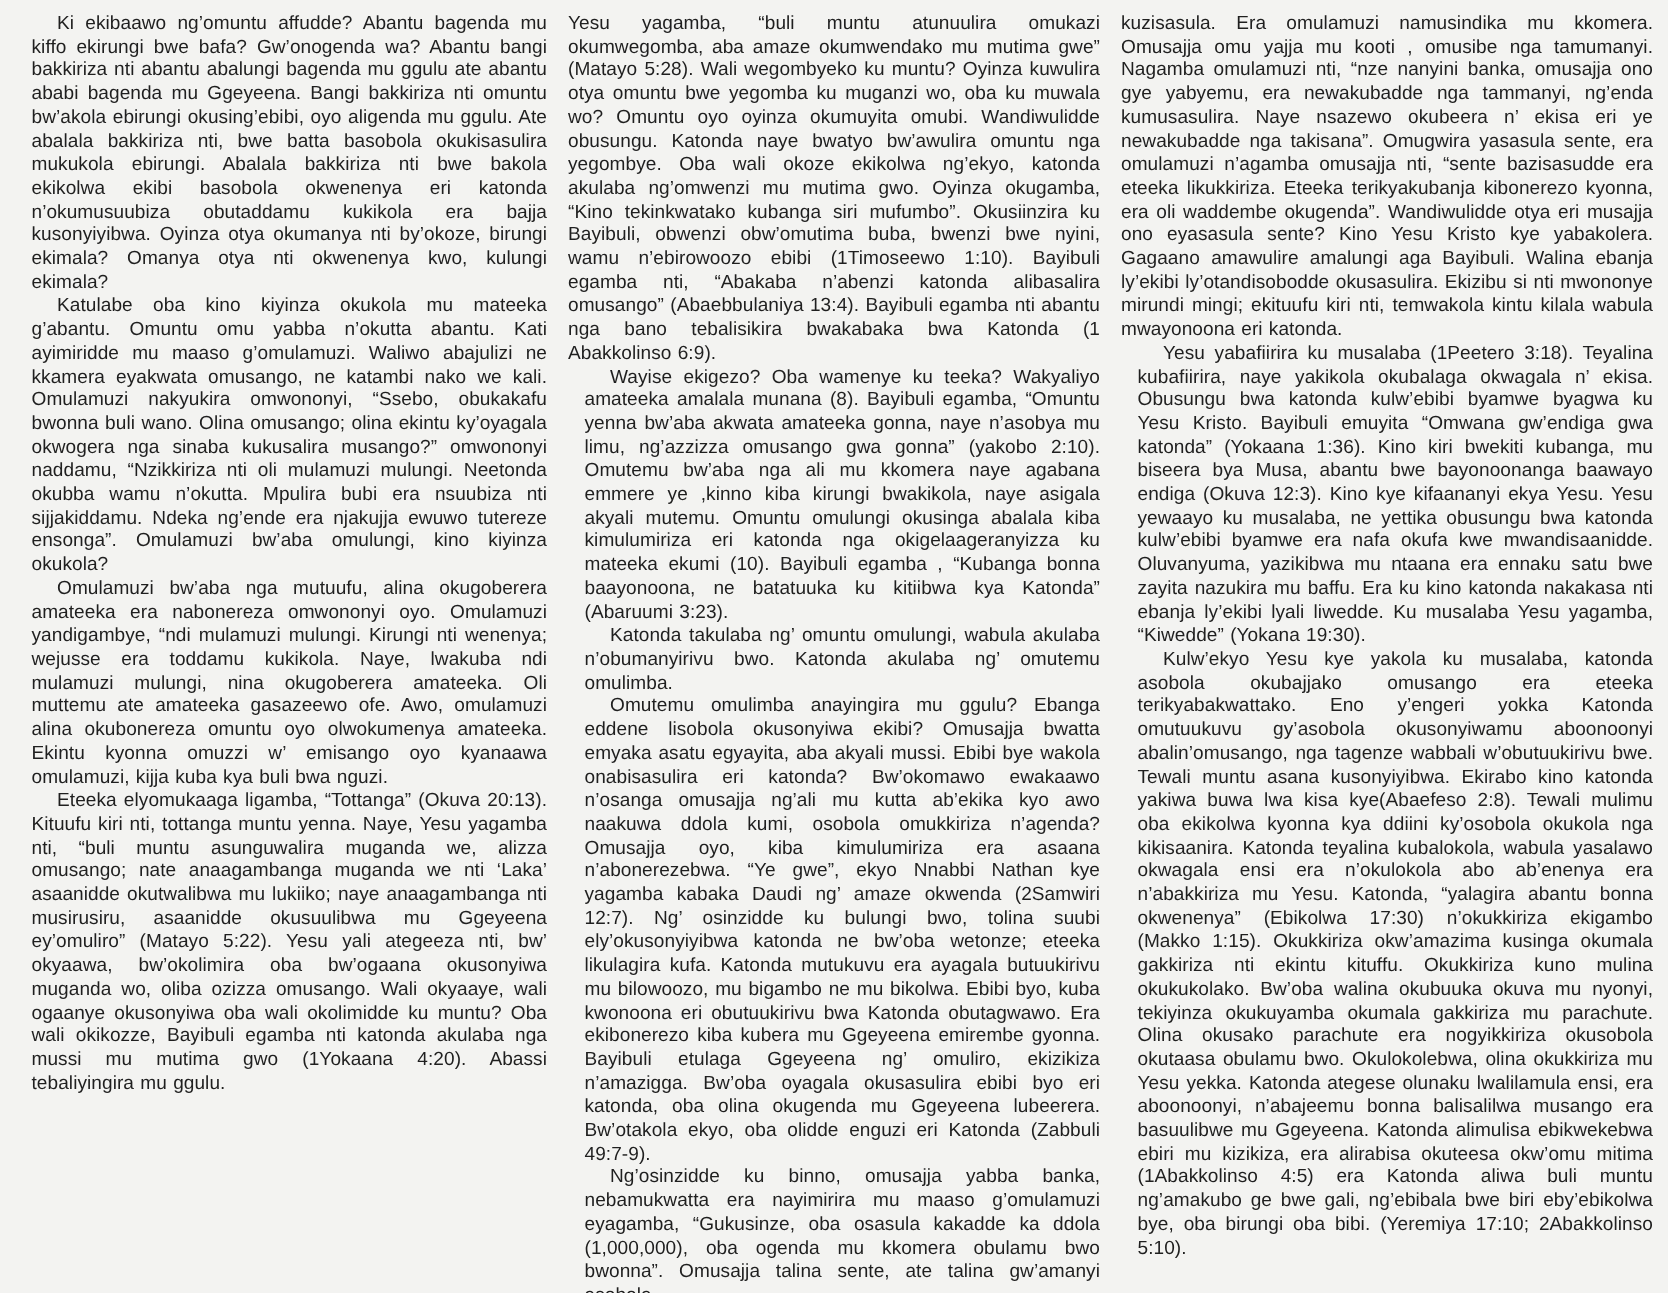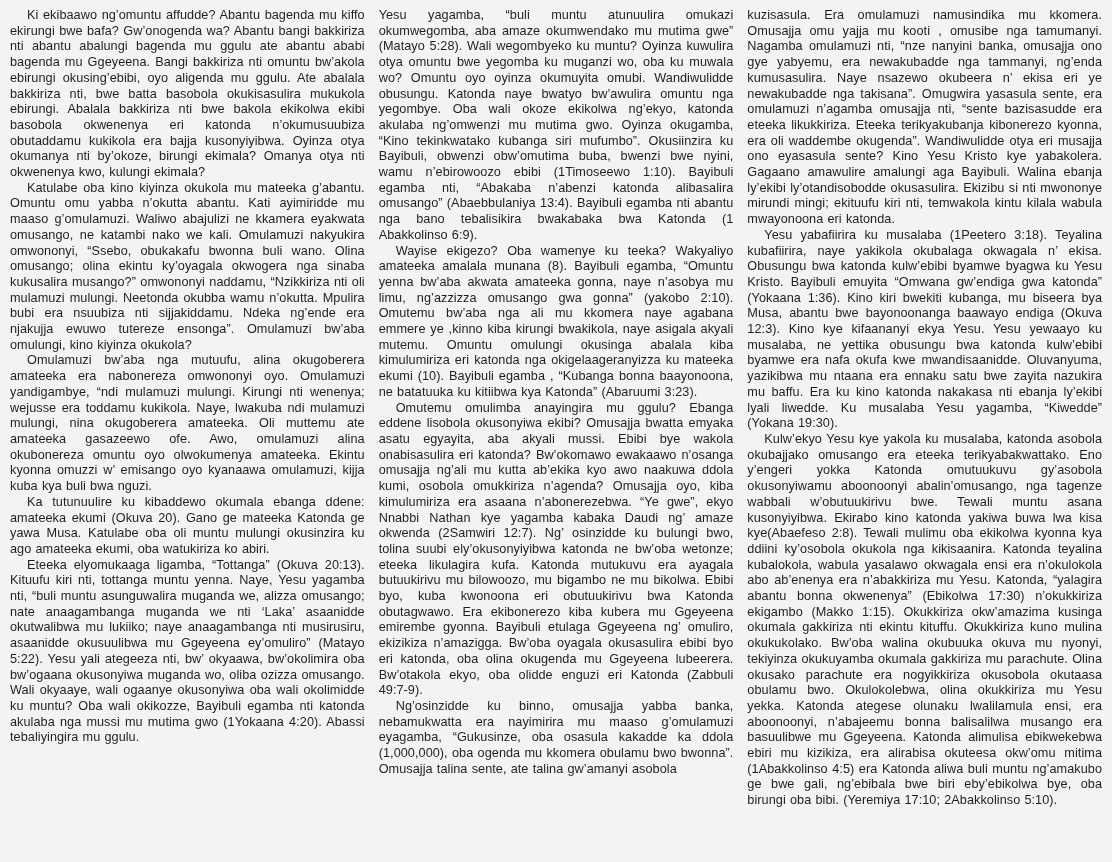--- a/index.html
+++ b/index.html
@@ -30,36 +30,37 @@
     font-size: 12.7px;
     line-height: 15.7px;
     letter-spacing: 0.05px;
     word-spacing: 0.6px;
   }
   .col p {
     margin: 0;
   }
   .col p.indent {
     text-indent: 17px;
+    margin-left: 11px;
   }
 </style>
 </head>
 <body>
 
 <div class="page">
   <div class="col">
       <p class="indent">Ki ekibaawo ng’omuntu affudde? Abantu bagenda mu kiffo ekirungi bwe bafa? Gw’onogenda wa? Abantu bangi bakkiriza nti abantu abalungi bagenda mu ggulu ate abantu ababi bagenda mu Ggeyeena. Bangi bakkiriza nti omuntu bw’akola ebirungi okusing’ebibi, oyo aligenda mu ggulu. Ate abalala bakkiriza nti, bwe batta basobola okukisasulira mukukola ebirungi. Abalala bakkiriza nti bwe bakola ekikolwa ekibi basobola okwenenya eri katonda n’okumusuubiza obutaddamu kukikola era bajja kusonyiyibwa. Oyinza otya okumanya nti by’okoze, birungi ekimala? Omanya otya nti okwenenya kwo, kulungi ekimala?</p>
       <p class="indent">Katulabe oba kino kiyinza okukola mu mateeka g’abantu. Omuntu omu yabba n’okutta abantu. Kati ayimiridde mu maaso g’omulamuzi. Waliwo abajulizi ne kkamera eyakwata omusango, ne katambi nako we kali. Omulamuzi nakyukira omwononyi, “Ssebo, obukakafu bwonna buli wano. Olina omusango; olina ekintu ky’oyagala okwogera nga sinaba kukusalira musango?” omwononyi naddamu, “Nzikkiriza nti oli mulamuzi mulungi. Neetonda okubba wamu n’okutta. Mpulira bubi era nsuubiza nti sijjakiddamu. Ndeka ng’ende era njakujja ewuwo tutereze ensonga”. Omulamuzi bw’aba omulungi, kino kiyinza okukola?</p>
       <p class="indent">Omulamuzi bw’aba nga mutuufu, alina okugoberera amateeka era nabonereza omwononyi oyo. Omulamuzi yandigambye, “ndi mulamuzi mulungi. Kirungi nti wenenya; wejusse era toddamu kukikola. Naye, lwakuba ndi mulamuzi mulungi, nina okugoberera amateeka. Oli muttemu ate amateeka gasazeewo ofe. Awo, omulamuzi alina okubonereza omuntu oyo olwokumenya amateeka. Ekintu kyonna omuzzi w’ emisango oyo kyanaawa omulamuzi, kijja kuba kya buli bwa nguzi.</p>
-      <p class="indent">Ka tutunuulire ku kibaddewo okumala ebanga ddene: amateeka ekumi (Okuva 20). Gano ge mateeka Katonda ge yawa Musa. Katulabe oba oli muntu mulungi okusinzira ku ago amateeka ekumi, oba watukiriza ko abiri.</p>
       <p class="indent">Eteeka elyomukaaga ligamba, “Tottanga” (Okuva 20:13). Kituufu kiri nti, tottanga muntu yenna. Naye, Yesu yagamba nti, “buli muntu asunguwalira muganda we, alizza omusango; nate anaagambanga muganda we nti ‘Laka’ asaanidde okutwalibwa mu lukiiko; naye anaagambanga nti musirusiru, asaanidde okusuulibwa mu Ggeyeena ey’omuliro” (Matayo 5:22). Yesu yali ategeeza nti, bw’ okyaawa, bw’okolimira oba bw’ogaana okusonyiwa muganda wo, oliba ozizza omusango. Wali okyaaye, wali ogaanye okusonyiwa oba wali okolimidde ku muntu? Oba wali okikozze, Bayibuli egamba nti katonda akulaba nga mussi mu mutima gwo (1Yokaana 4:20). Abassi tebaliyingira mu ggulu.</p>
     </div>
   <div class="col">
       <p>Yesu yagamba, “buli muntu atunuulira omukazi okumwegomba, aba amaze okumwendako mu mutima gwe” (Matayo 5:28). Wali wegombyeko ku muntu? Oyinza kuwulira otya omuntu bwe yegomba ku muganzi wo, oba ku muwala wo? Omuntu oyo oyinza okumuyita omubi. Wandiwulidde obusungu. Katonda naye bwatyo bw’awulira omuntu nga yegombye. Oba wali okoze ekikolwa ng’ekyo, katonda akulaba ng’omwenzi mu mutima gwo. Oyinza okugamba, “Kino tekinkwatako kubanga siri mufumbo”. Okusiinzira ku Bayibuli, obwenzi obw’omutima buba, bwenzi bwe nyini, wamu n’ebirowoozo ebibi (1Timoseewo 1:10). Bayibuli egamba nti, “Abakaba n’abenzi katonda alibasalira omusango” (Abaebbulaniya 13:4). Bayibuli egamba nti abantu nga bano tebalisikira bwakabaka bwa Katonda (1 Abakkolinso 6:9).</p>
       <p class="indent">Wayise ekigezo? Oba wamenye ku teeka? Wakyaliyo amateeka amalala munana (8). Bayibuli egamba, “Omuntu yenna bw’aba akwata amateeka gonna, naye n’asobya mu limu, ng’azzizza omusango gwa gonna” (yakobo 2:10). Omutemu bw’aba nga ali mu kkomera naye agabana emmere ye ,kinno kiba kirungi bwakikola, naye asigala akyali mutemu. Omuntu omulungi okusinga abalala kiba kimulumiriza eri katonda nga okigelaageranyizza ku mateeka ekumi (10). Bayibuli egamba , “Kubanga bonna baayonoona, ne batatuuka ku kitiibwa kya Katonda” (Abaruumi 3:23).</p>
+      <p class="indent">Katonda takulaba ng’ omuntu omulungi, wabula akulaba n’obumanyirivu bwo. Katonda akulaba ng’ omutemu omulimba.</p>
       <p class="indent">Omutemu omulimba anayingira mu ggulu? Ebanga eddene lisobola okusonyiwa ekibi? Omusajja bwatta emyaka asatu egyayita, aba akyali mussi. Ebibi bye wakola onabisasulira eri katonda? Bw’okomawo ewakaawo n’osanga omusajja ng’ali mu kutta ab’ekika kyo awo naakuwa ddola kumi, osobola omukkiriza n’agenda? Omusajja oyo, kiba kimulumiriza era asaana n’abonerezebwa. “Ye gwe”, ekyo Nnabbi Nathan kye yagamba kabaka Daudi ng’ amaze okwenda (2Samwiri 12:7). Ng’ osinzidde ku bulungi bwo, tolina suubi ely’okusonyiyibwa katonda ne bw’oba wetonze; eteeka likulagira kufa. Katonda mutukuvu era ayagala butuukirivu mu bilowoozo, mu bigambo ne mu bikolwa. Ebibi byo, kuba kwonoona eri obutuukirivu bwa Katonda obutagwawo. Era ekibonerezo kiba kubera mu Ggeyeena emirembe gyonna. Bayibuli etulaga Ggeyeena ng’ omuliro, ekizikiza n’amazigga. Bw’oba oyagala okusasulira ebibi byo eri katonda, oba olina okugenda mu Ggeyeena lubeerera. Bw’otakola ekyo, oba olidde enguzi eri Katonda (Zabbuli 49:7-9).</p>
       <p class="indent">Ng’osinzidde ku binno, omusajja yabba banka, nebamukwatta era nayimirira mu maaso g’omulamuzi eyagamba, “Gukusinze, oba osasula kakadde ka ddola (1,000,000), oba ogenda mu kkomera obulamu bwo bwonna”. Omusajja talina sente, ate talina gw’amanyi asobola</p>
     </div>
   <div class="col">
       <p>kuzisasula. Era omulamuzi namusindika mu kkomera. Omusajja omu yajja mu kooti , omusibe nga tamumanyi. Nagamba omulamuzi nti, “nze nanyini banka, omusajja ono gye yabyemu, era newakubadde nga tammanyi, ng’enda kumusasulira. Naye nsazewo okubeera n’ ekisa eri ye newakubadde nga takisana”. Omugwira yasasula sente, era omulamuzi n’agamba omusajja nti, “sente bazisasudde era eteeka likukkiriza. Eteeka terikyakubanja kibonerezo kyonna, era oli waddembe okugenda”. Wandiwulidde otya eri musajja ono eyasasula sente? Kino Yesu Kristo kye yabakolera. Gagaano amawulire amalungi aga Bayibuli. Walina ebanja ly’ekibi ly’otandisobodde okusasulira. Ekizibu si nti mwononye mirundi mingi; ekituufu kiri nti, temwakola kintu kilala wabula mwayonoona eri katonda.</p>
       <p class="indent">Yesu yabafiirira ku musalaba (1Peetero 3:18). Teyalina kubafiirira, naye yakikola okubalaga okwagala n’ ekisa. Obusungu bwa katonda kulw’ebibi byamwe byagwa ku Yesu Kristo. Bayibuli emuyita “Omwana gw’endiga gwa katonda” (Yokaana 1:36). Kino kiri bwekiti kubanga, mu biseera bya Musa, abantu bwe bayonoonanga baawayo endiga (Okuva 12:3). Kino kye kifaananyi ekya Yesu. Yesu yewaayo ku musalaba, ne yettika obusungu bwa katonda kulw’ebibi byamwe era nafa okufa kwe mwandisaanidde. Oluvanyuma, yazikibwa mu ntaana era ennaku satu bwe zayita nazukira mu baffu. Era ku kino katonda nakakasa nti ebanja ly’ekibi lyali liwedde. Ku musalaba Yesu yagamba, “Kiwedde” (Yokana 19:30).</p>
       <p class="indent">Kulw’ekyo Yesu kye yakola ku musalaba, katonda asobola okubajjako omusango era eteeka terikyabakwattako. Eno y’engeri yokka Katonda omutuukuvu gy’asobola okusonyiwamu aboonoonyi abalin’omusango, nga tagenze wabbali w’obutuukirivu bwe. Tewali muntu asana kusonyiyibwa. Ekirabo kino katonda yakiwa buwa lwa kisa kye(Abaefeso 2:8). Tewali mulimu oba ekikolwa kyonna kya ddiini ky’osobola okukola nga kikisaanira. Katonda teyalina kubalokola, wabula yasalawo okwagala ensi era n’okulokola abo ab’enenya era n’abakkiriza mu Yesu. Katonda, “yalagira abantu bonna okwenenya” (Ebikolwa 17:30) n’okukkiriza ekigambo (Makko 1:15). Okukkiriza okw’amazima kusinga okumala gakkiriza nti ekintu kituffu. Okukkiriza kuno mulina okukukolako. Bw’oba walina okubuuka okuva mu nyonyi, tekiyinza okukuyamba okumala gakkiriza mu parachute. Olina okusako parachute era nogyikkiriza okusobola okutaasa obulamu bwo. Okulokolebwa, olina okukkiriza mu Yesu yekka. Katonda ategese olunaku lwalilamula ensi, era aboonoonyi, n’abajeemu bonna balisalilwa musango era basuulibwe mu Ggeyeena. Katonda alimulisa ebikwekebwa ebiri mu kizikiza, era alirabisa okuteesa okw’omu mitima (1Abakkolinso 4:5) era Katonda aliwa buli muntu ng’amakubo ge bwe gali, ng’ebibala bwe biri eby’ebikolwa bye, oba birungi oba bibi. (Yeremiya 17:10; 2Abakkolinso 5:10).</p>
     </div>
 </div>
 

